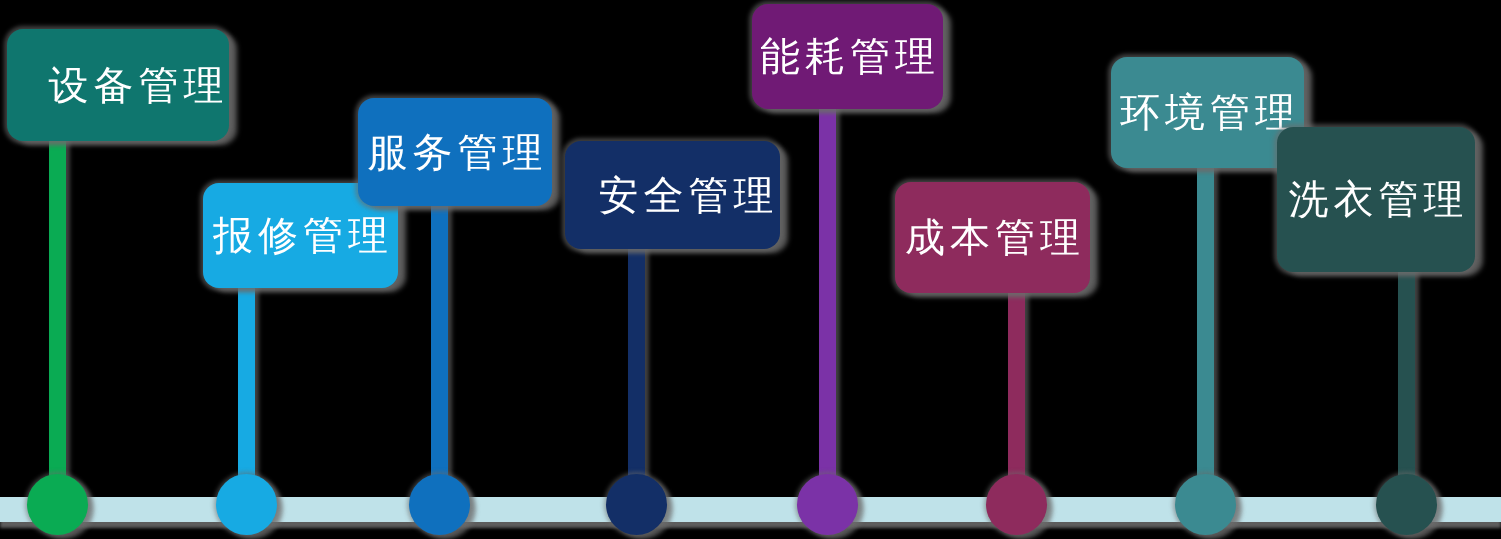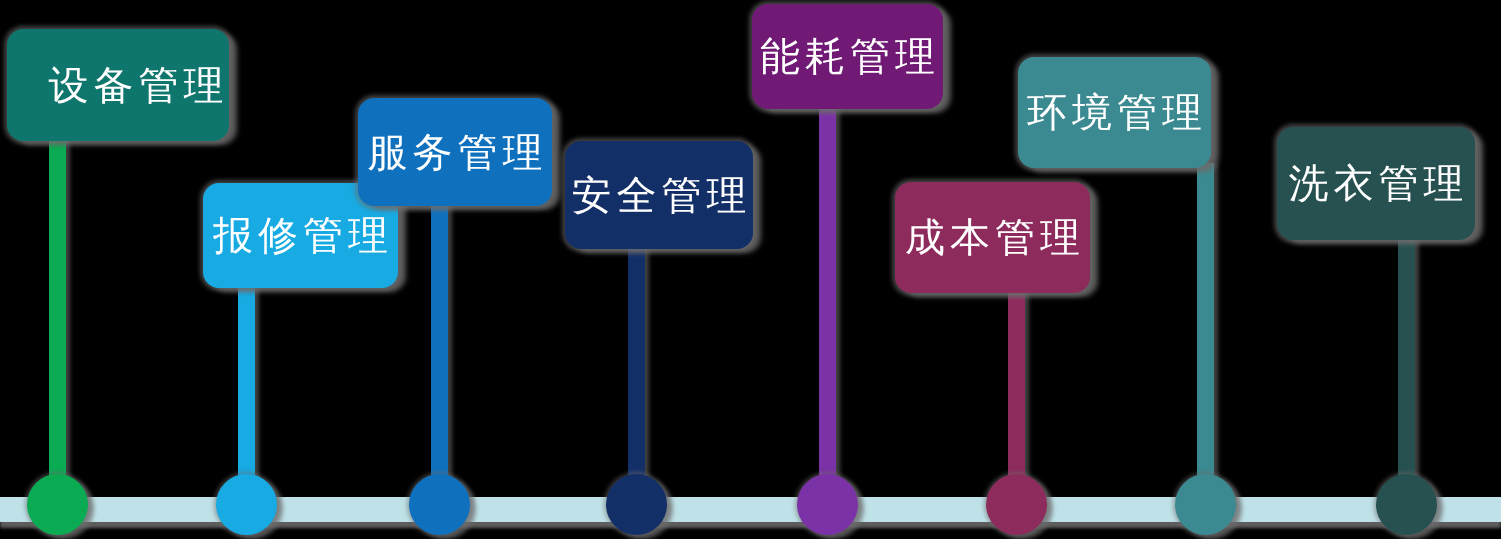--- a/index.html
+++ b/index.html
@@ -36,33 +36,33 @@
   
   .n0 .box{left:7px;top:29px;width:186px;height:112px;}
   .n0 .stem{left:49px;top:135px;height:370px;}
   .n0 .dot{left:27px;}
   .n1 .box{left:203px;top:183px;width:195px;height:105px;}
   .n1 .stem{left:238px;top:283px;height:222px;}
   .n1 .dot{left:216px;}
   .n2 .box{left:358px;top:60px;width:194px;height:108px;margin-top:38px;}
   .n2 .stem{left:431px;top:163px;height:342px;}
   .n2 .dot{left:409px;}
-  .n3 .box{left:565px;top:141px;width:188px;height:108px;}
+  .n3 .box{left:565px;top:141px;width:188px;height:108px;padding-left:27px;}
   .n3 .stem{left:628px;top:244px;height:261px;}
   .n3 .dot{left:606px;}
   .n4 .box{left:752px;top:4px;width:191px;height:105px;}
   .n4 .stem{left:819px;top:104px;height:401px;}
   .n4 .dot{left:797px;}
   .n5 .box{left:895px;top:182px;width:195px;height:111px;}
   .n5 .stem{left:1008px;top:288px;height:217px;}
   .n5 .dot{left:986px;}
-  .n6 .box{left:1018px;top:57px;width:193px;height:111px;}
+  .n6 .box{left:1111px;top:57px;width:193px;height:111px;}
   .n6 .stem{left:1197px;top:163px;height:342px;}
   .n6 .dot{left:1175px;}
-  .n7 .box{left:1277px;top:127px;width:198px;height:113px;}
+  .n7 .box{left:1277px;top:127px;width:198px;height:145px;}
   .n7 .stem{left:1398px;top:235px;height:270px;}
   .n7 .dot{left:1376px;}
 </style>
 </head>
 <body>
 
 <div class="stage">
 
   <div class="timeline" style="background: rgb(191, 226, 233);"></div>
 

